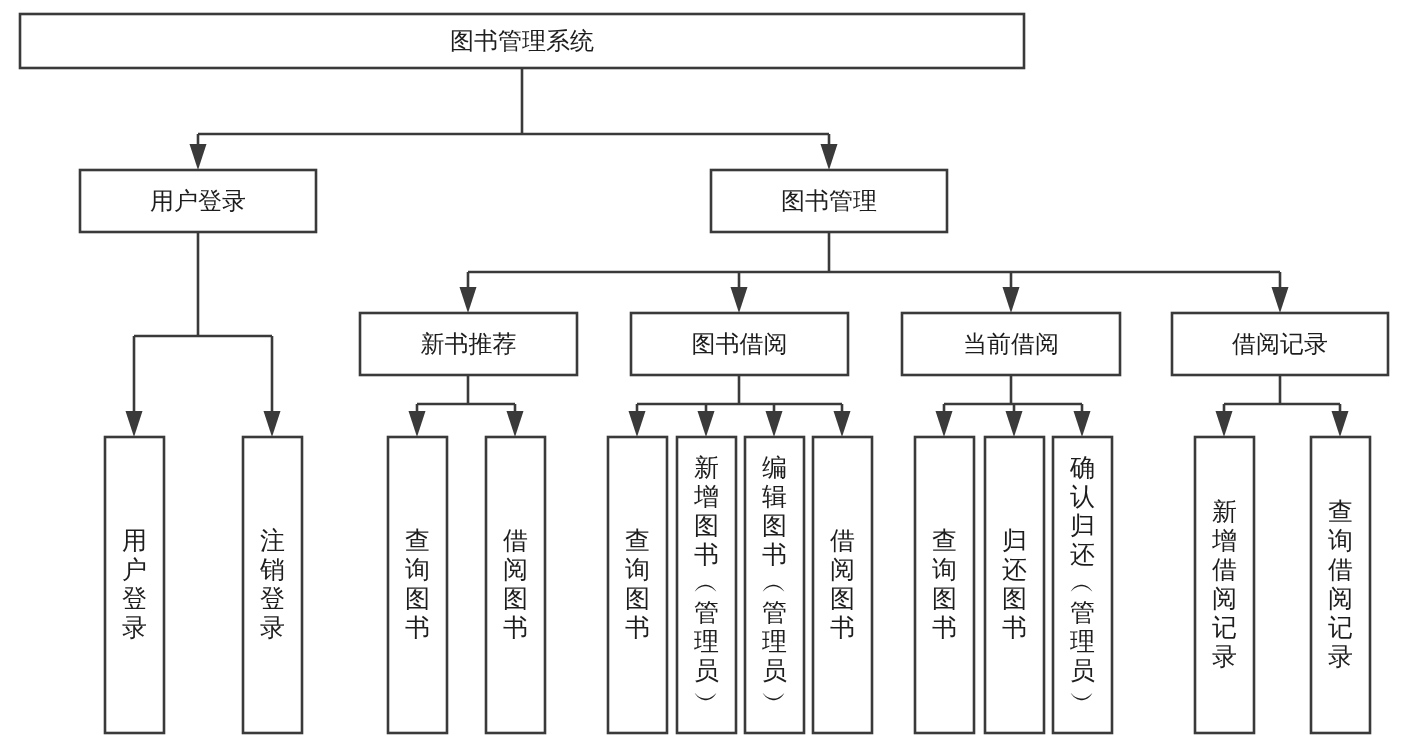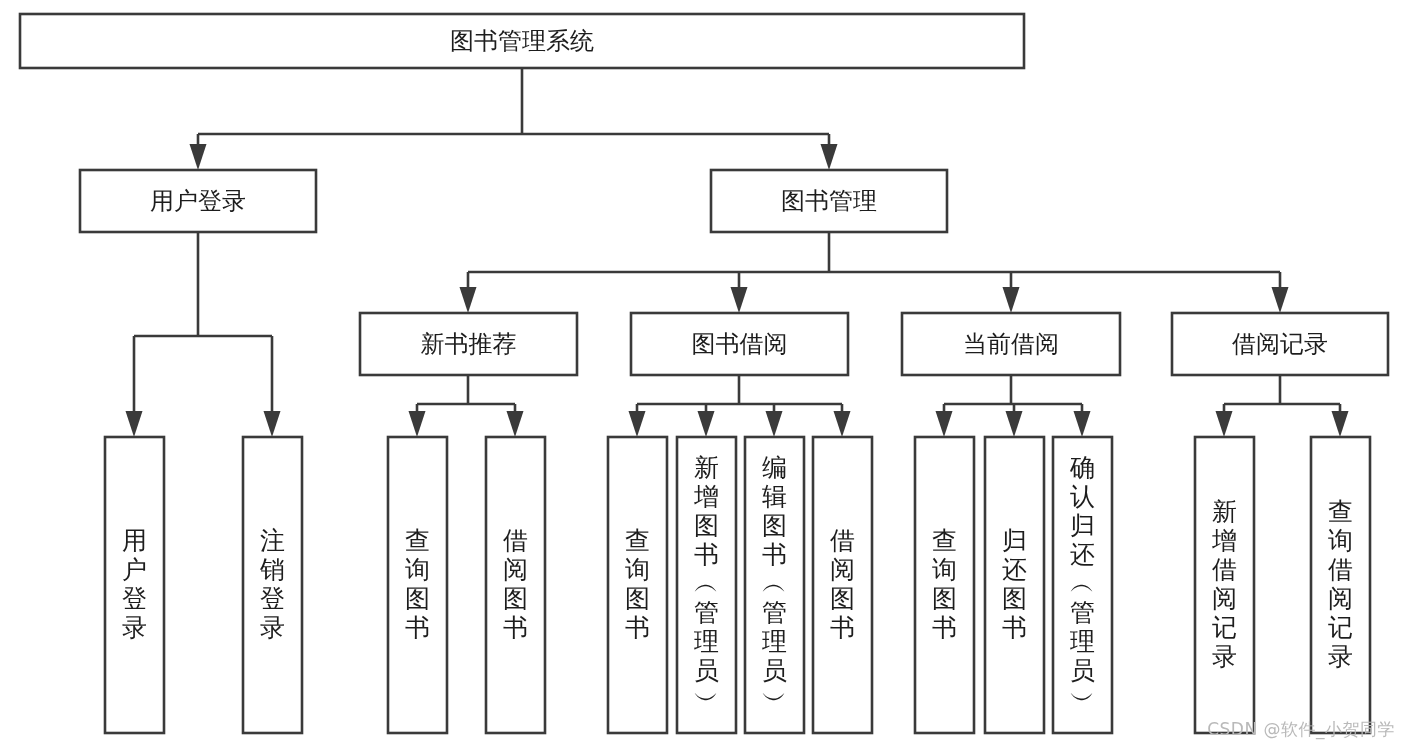--- a/index.html
+++ b/index.html
@@ -220,15 +220,14 @@
           <rect x="1195" y="437" width="59" height="296" class="node-box"></rect>
           <text x="1224.5" y="512.5" class="node-label-v"><tspan x="1224.5" dy="0">新</tspan><tspan x="1224.5" dy="29">增</tspan><tspan x="1224.5" dy="29">借</tspan><tspan x="1224.5" dy="29">阅</tspan><tspan x="1224.5" dy="29">记</tspan><tspan x="1224.5" dy="29">录</tspan></text>
         </g>
         <g>
           <rect x="1311" y="437" width="59" height="296" class="node-box"></rect>
           <text x="1340.5" y="512.5" class="node-label-v"><tspan x="1340.5" dy="0">查</tspan><tspan x="1340.5" dy="29">询</tspan><tspan x="1340.5" dy="29">借</tspan><tspan x="1340.5" dy="29">阅</tspan><tspan x="1340.5" dy="29">记</tspan><tspan x="1340.5" dy="29">录</tspan></text>
         </g>
       </g>
   </svg>
 
-  <div class="watermark-text">CSDN @软件_小贺同学</div>
 
 </div>
 
 </body></html>

